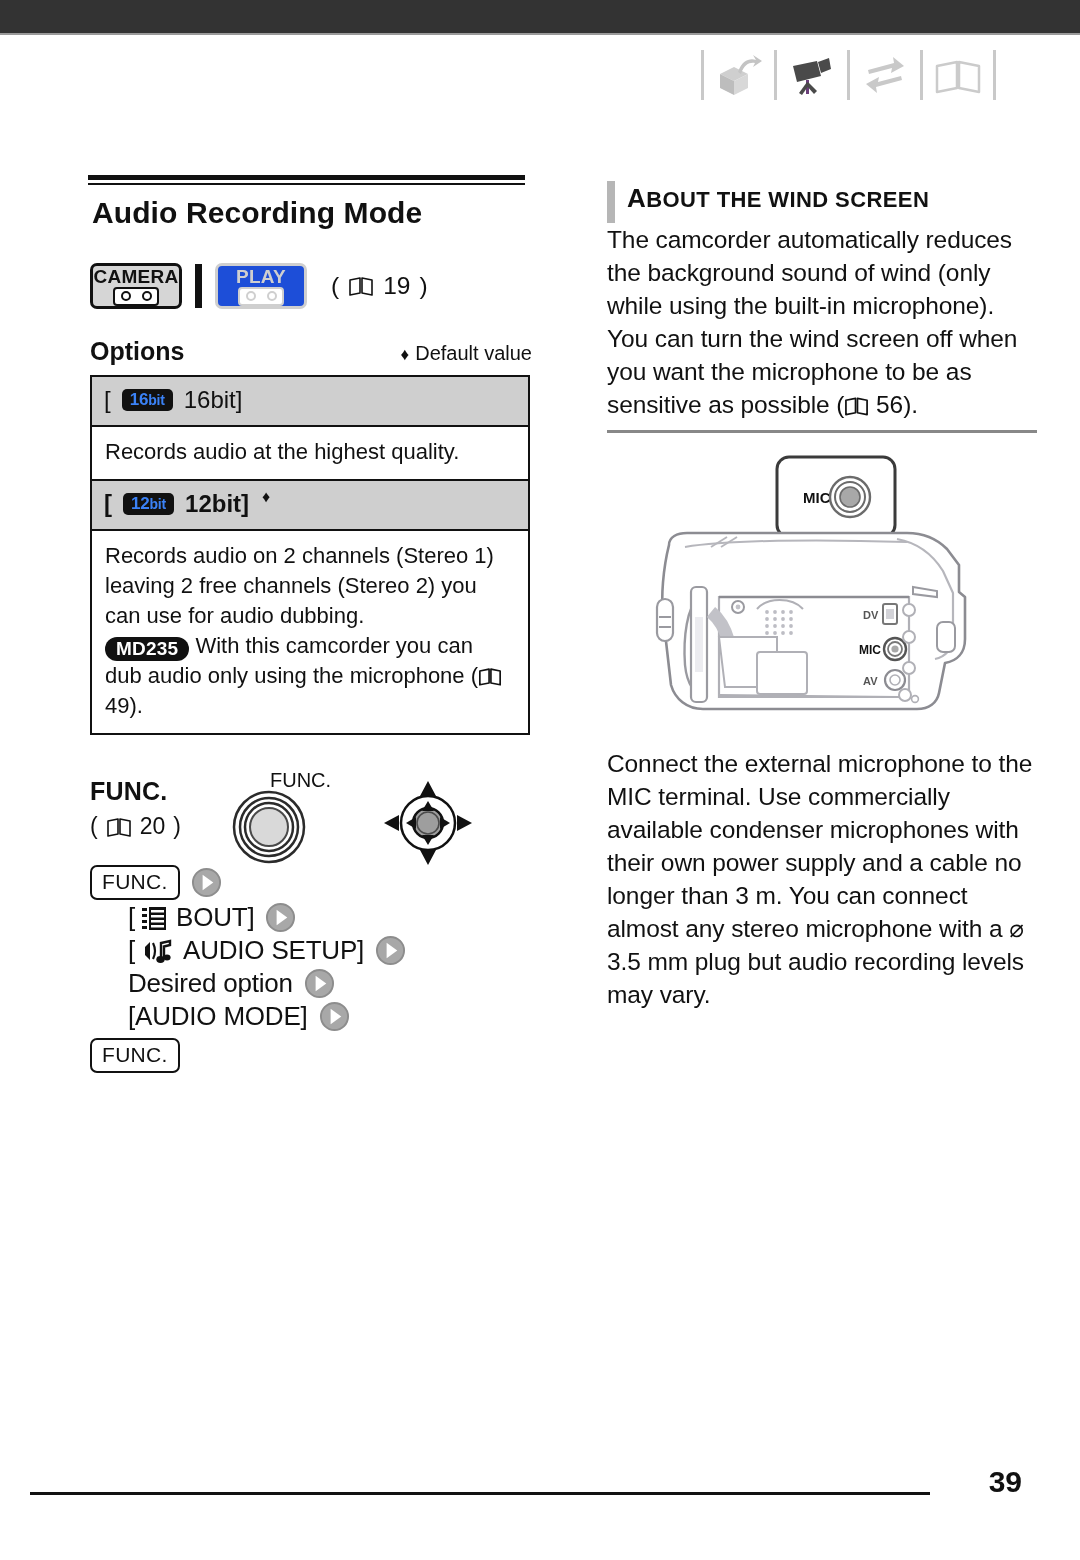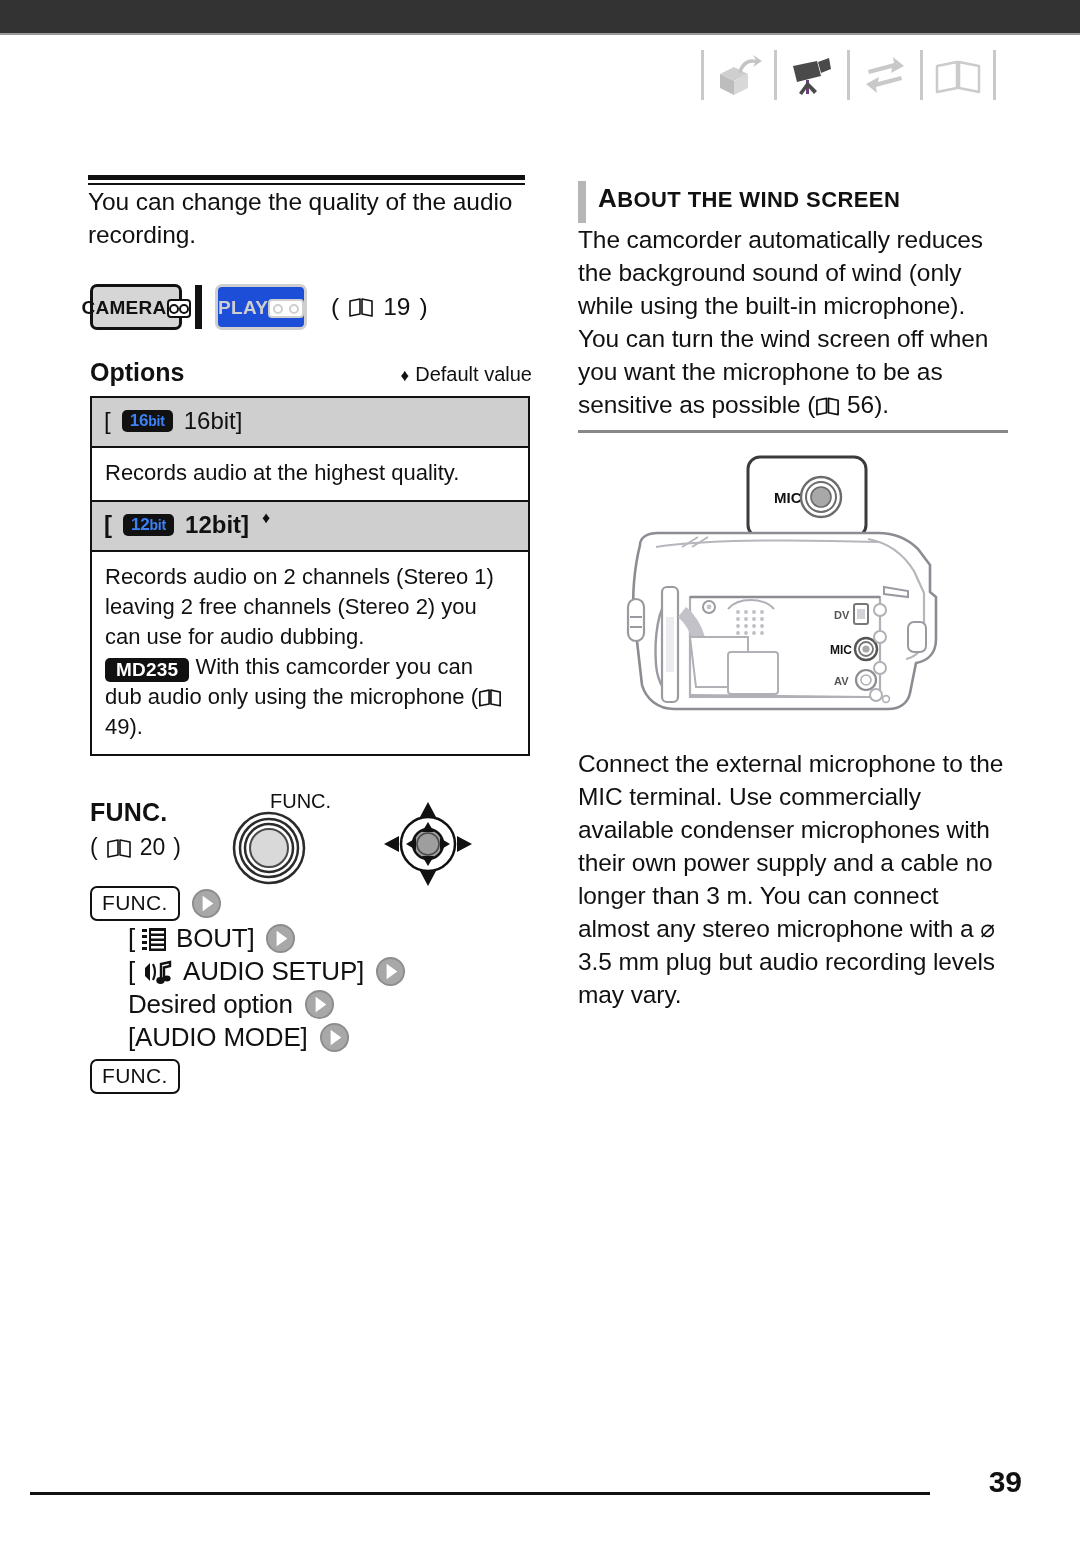--- a/index.html
+++ b/index.html
@@ -18,35 +18,35 @@
   .topbar{position:absolute;left:0;top:0;width:1080px;height:33px;background:#333333;}
   .topbar-rule{position:absolute;left:0;top:33px;width:1080px;height:2px;background:#9a9a9a;}
 
   
   .hdr-icons{position:absolute;right:75px;top:44px;display:flex;align-items:center;height:62px;}
   .hdr-sep{width:3px;height:50px;background:#c9c9c9;margin:0 9px;}
   .hdr-ico{width:52px;height:52px;display:flex;align-items:center;justify-content:center;}
 
   
   .col-left{position:absolute;left:88px;top:175px;width:445px;}
-  .col-right{position:absolute;left:578px;top:180px;width:432px;}
+  .col-right{position:absolute;left:607px;top:180px;width:432px;}
 
   
   .rule-thick{width:437px;height:5px;background:#111;}
   .rule-thin{width:437px;height:2px;background:#111;margin-top:3px;}
   h1.title{font-size:30px;font-weight:bold;margin:11px 0 0 4px;letter-spacing:.1px;}
 
   p.body{font-size:24.5px;line-height:33px;margin:0;letter-spacing:-.1px;}
   .intro{margin-top:45px;margin-left:2px;width:440px;}
 
   
   .modes{display:flex;align-items:center;margin-top:33px;margin-left:2px;}
   .badge-mode{
     width:92px;height:46px;border:3px solid #111;border-radius:7px;
-    background:#d6d6d6;display:flex;flex-direction:row;align-items:center;
+    background:#d6d6d6;display:flex;flex-direction:column;align-items:center;
     justify-content:center;padding-top:1px;box-sizing:border-box;
   }
   .badge-mode .txt{font-size:19px;font-weight:bold;line-height:17px;letter-spacing:.3px;}
   .badge-mode .tape{
     width:46px;height:19px;border:2.5px solid #111;border-radius:4px;background:#fff;
     display:flex;align-items:center;justify-content:space-around;margin-top:2px;box-sizing:border-box;
   }
   .badge-mode .tape i{display:block;width:10px;height:10px;border:2.5px solid #111;border-radius:50%;box-sizing:border-box;}
   .badge-mode.off{border-color:#cfcfcf;background:#1d4ed8;}
   .badge-mode.off .txt{color:#cfcfcf;}
@@ -67,21 +67,21 @@
   .opt-row-h.second{border-top:2.5px solid #111;font-weight:bold;}
   .opt-row-b{background:#fff;padding:10px 13px 12px 13px;font-size:22px;line-height:30px;}
   .bk{
     display:inline-flex;align-items:center;justify-content:center;
     background:#111;color:#3b82f6;border-radius:5px;font-weight:bold;
     font-size:17px;padding:2px 8px 3px 8px;letter-spacing:-.2px;line-height:1;
   }
   .bk .sm{font-size:14px;}
   .pill{
     display:inline-flex;align-items:center;justify-content:center;
-    background:#111;color:#fff;border-radius:5px;font-weight:bold;
+    background:#111;color:#fff;border-radius:12px;font-weight:bold;
     font-size:19px;padding:2px 11px 3px 11px;line-height:1;letter-spacing:.2px;
     position:relative;top:2px;
   }
   .dia-sup{font-size:16px;position:relative;top:-7px;margin-left:2px;}
 
   
   .func-wrap{position:relative;margin-top:34px;margin-left:2px;width:440px;height:270px;}
   .func-lbl{position:absolute;left:0;top:8px;font-size:25px;font-weight:bold;letter-spacing:.2px;}
   .func-ref{position:absolute;left:0;top:44px;font-size:23px;display:flex;align-items:center;gap:8px;}
   .dial-cap{position:absolute;left:180px;top:0px;font-size:20px;}
@@ -159,22 +159,22 @@
         <path d="M47 14 L27 10 L27 36 L47 40 Z" fill="#fff" stroke="#cbcbcb" stroke-width="2.5" stroke-linejoin="round"></path>
       </svg>
     </div>
     <div class="hdr-sep"></div>
   </div>
 
   <div class="col-left">
 
     <div class="rule-thick"></div>
     <div class="rule-thin"></div>
-
-    <p class="body intro">You can change the quality of the audio recording.</p>
+    <h1 class="title">Audio Recording Mode</h1>
+
 
     <div class="modes">
       <div class="badge-mode">
         <span class="txt">CAMERA</span>
         <span class="tape">
             <i></i>
             <i></i>
           </span>
       </div>
       <div class="mode-divider"></div>

